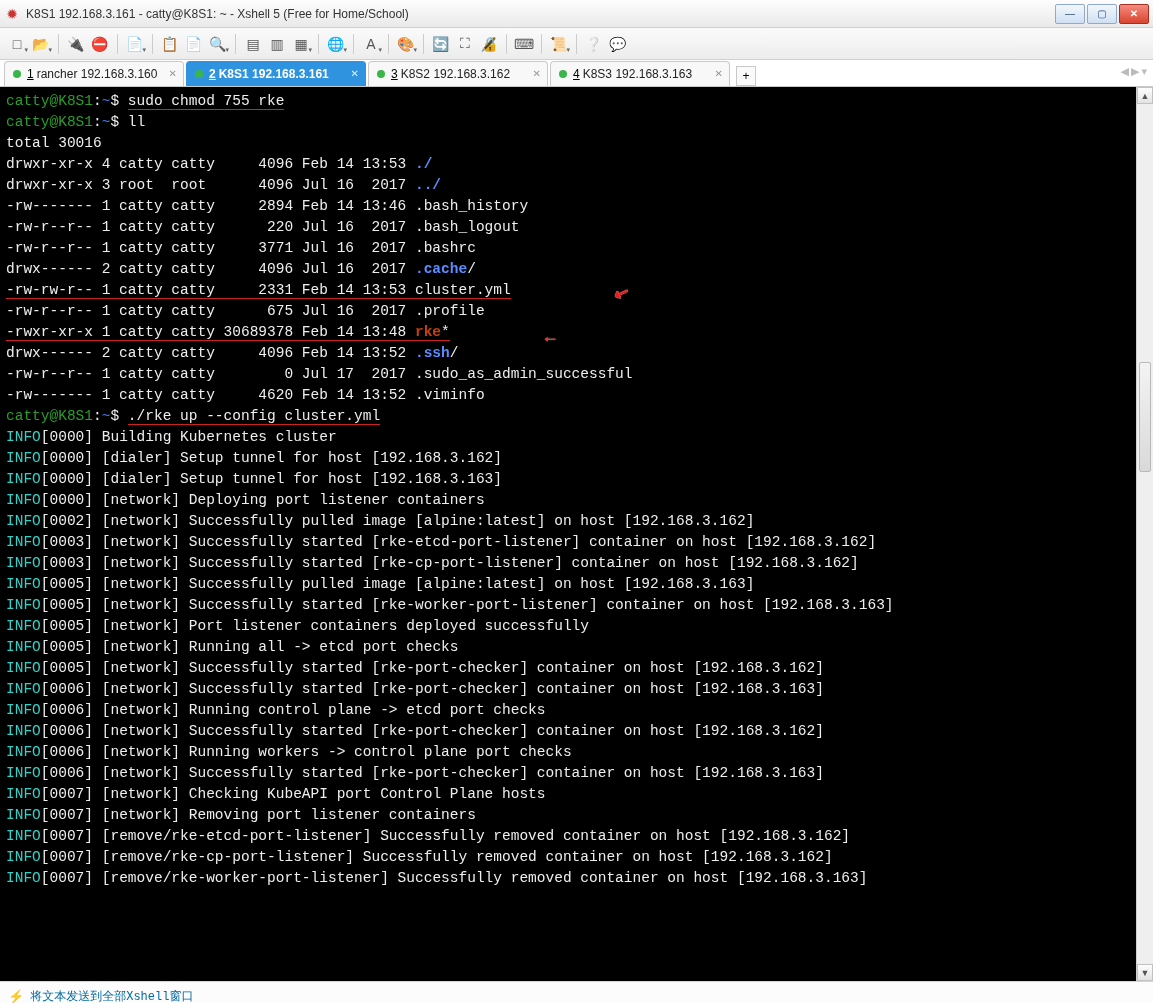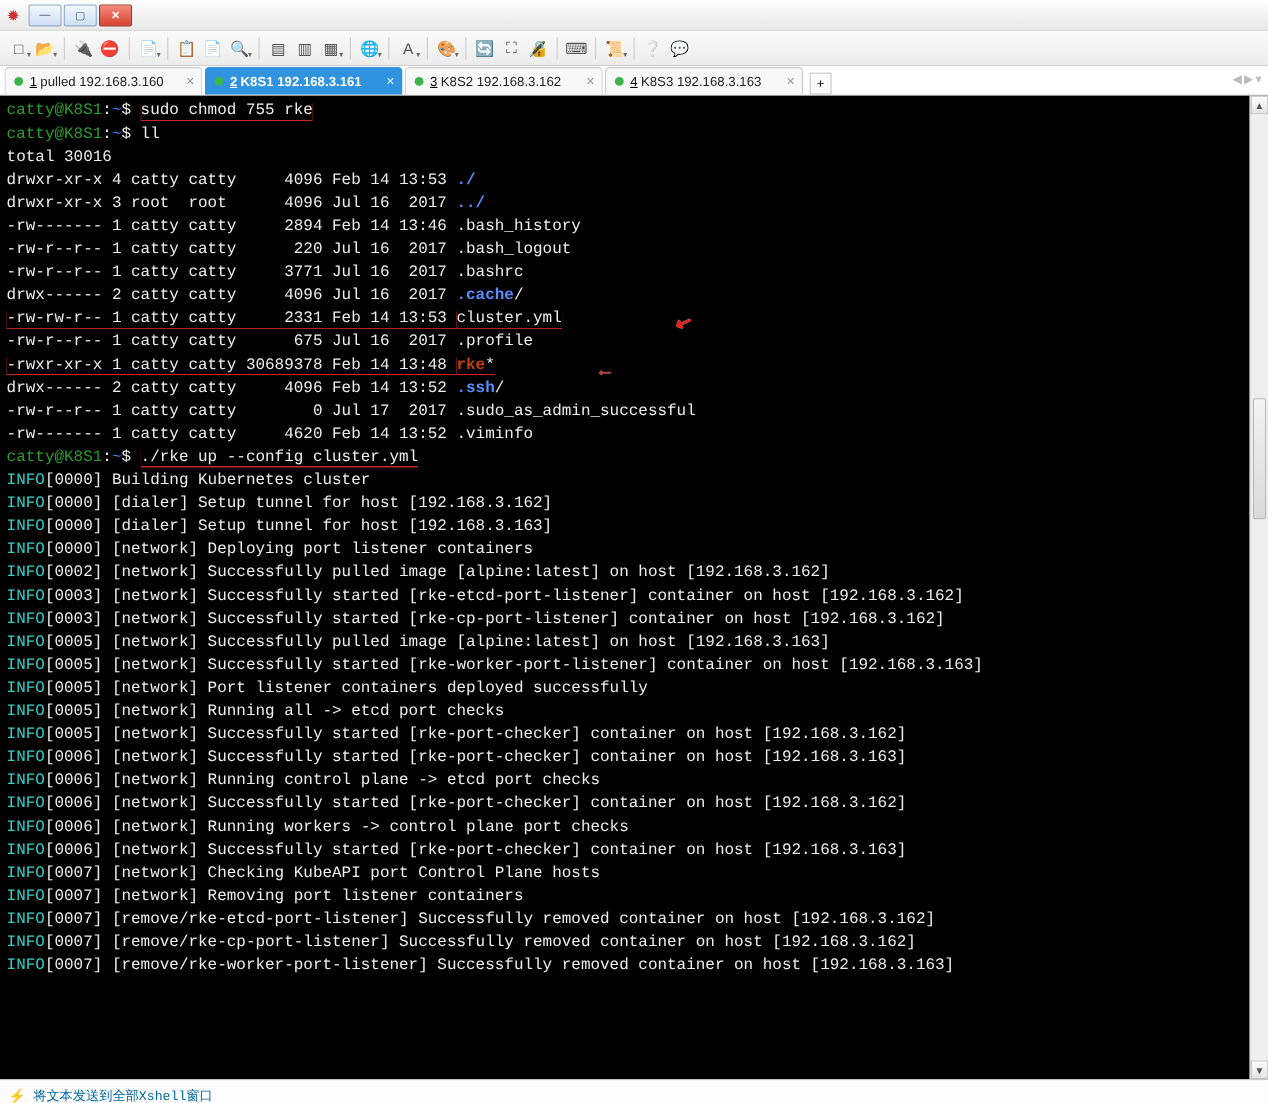--- a/index.html
+++ b/index.html
@@ -67,20 +67,21 @@
   .st-item{ display:flex; align-items:center; gap:4px; padding:0 10px; border-left:1px solid #ddd; height:100%;}
   .st-item.noborder{border-left:none;}
   .lock{color:#777;}
   .dim{color:#aaa;padding-left:24px;}
 </style>
 </head>
 <body>
 
 <div class="titlebar">
   <span class="app-icon">✹</span>
+  <span class="title-text">K8S1 192.168.3.161 - catty@K8S1: ~ - Xshell 5 (Free for Home/School)</span>
   <div class="win-btns">
     <div class="win-btn">—</div>
     <div class="win-btn">▢</div>
     <div class="win-btn close">✕</div>
   </div>
 </div>
 
 <div class="toolbar">
   <div class="tb-btn">□<span class="dd">▾</span></div>
   <div class="tb-btn">📂<span class="dd">▾</span></div>
@@ -114,21 +115,21 @@
   <div class="tb-sep"></div>
   <div class="tb-btn">❔</div>
   <div class="tb-btn">💬</div>
 </div>
 
 <div class="tabrow">
   <div id="tabs-container" style="display:flex;">
       <div class="tab">
         <span class="dot"></span>
         <span class="num">1</span> 
-        <span class="txt">pulled 192.168.3.160</span>
+        <span class="txt">rancher 192.168.3.160</span>
         <span class="close-x">✕</span>
       </div>
       <div class="tab active">
         <span class="dot"></span>
         <span class="num">2</span> 
         <span class="txt">K8S1 192.168.3.161</span>
         <span class="close-x">✕</span>
       </div>
       <div class="tab">
         <span class="dot"></span>

